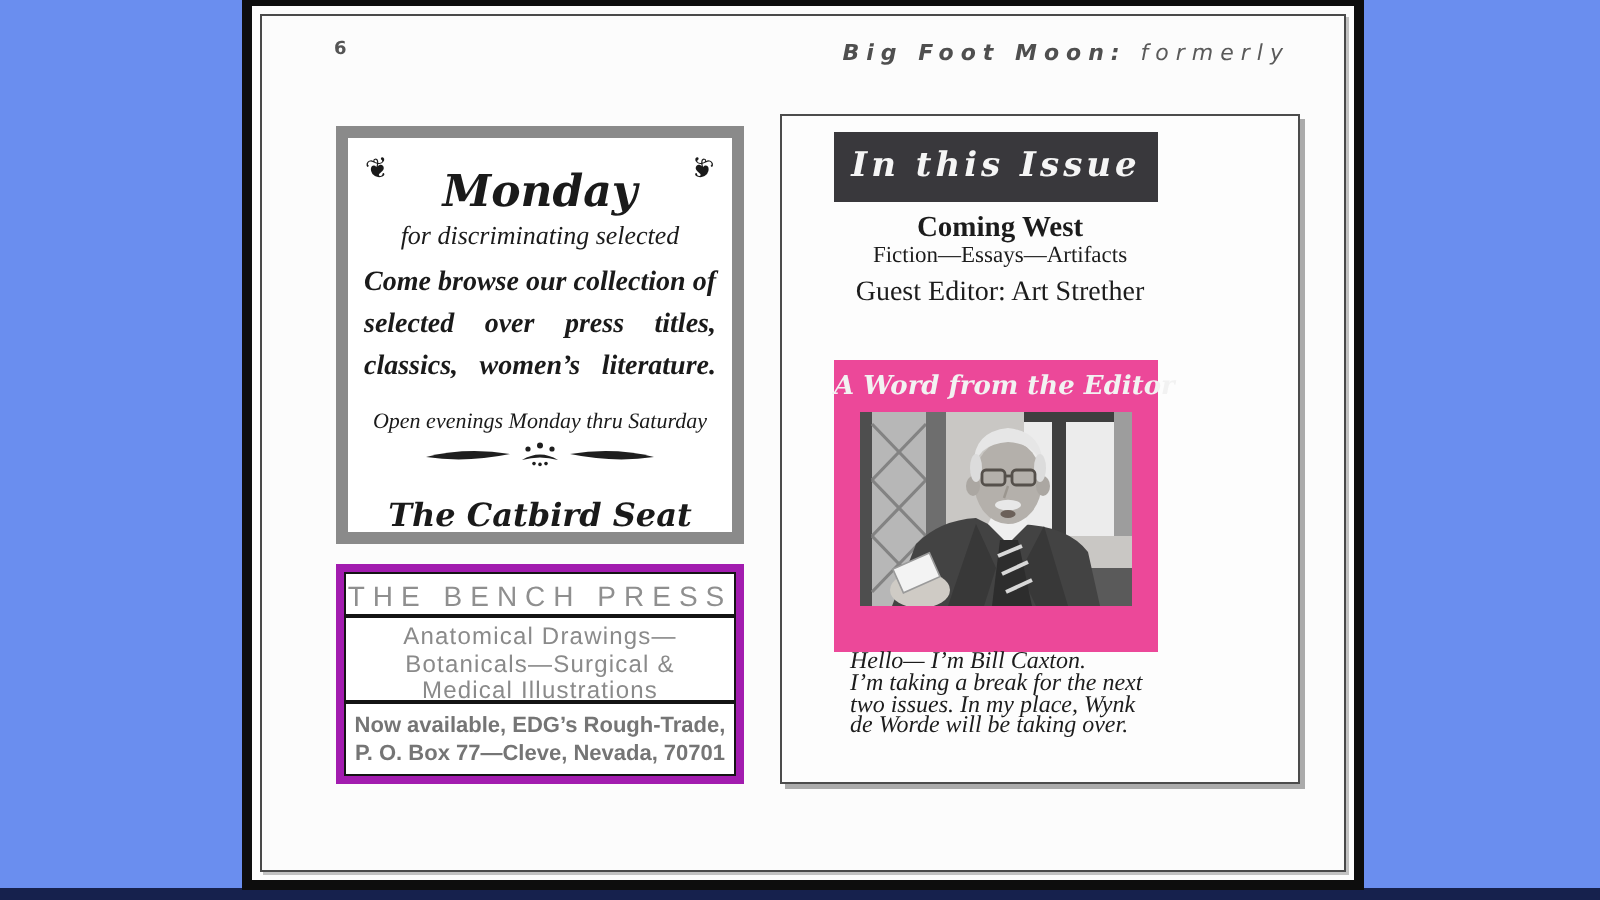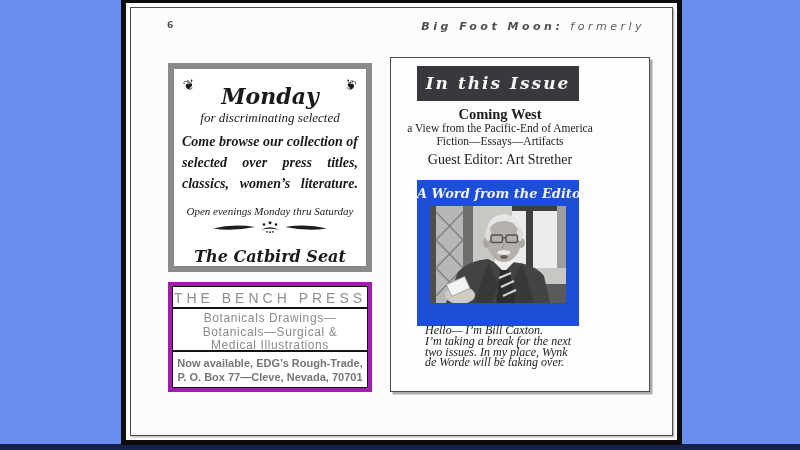--- a/index.html
+++ b/index.html
@@ -59,21 +59,21 @@
                   font-family:"DejaVu Serif",serif; font-size:17px; font-weight:bold;
                   font-style:italic; letter-spacing:2px; white-space:nowrap; }
   .issue-text { position:absolute; left:7px; top:48px; width:204px; text-align:center;
                 color:#1c1c1c; white-space:nowrap; }
   .feature-title { font-size:14.5px; font-weight:bold; line-height:16px; }
   .feature-subtitle { font-size:11.5px; line-height:13px; }
   .feature-genres { font-size:11.5px; line-height:13px; }
   .guest-editor { margin-top:3px; font-size:14px; line-height:17px; }
 
   .editor-box { position:absolute; left:26px; top:122px; width:162px; height:146px;
-                background:#1d4ed8; text-align:center; }
+                background:#ec4899; text-align:center; }
   .editor-title { margin-top:5px; color:#f2f2f2; font-family:"DejaVu Serif",serif;
                   font-size:13px; font-weight:bold; font-style:italic; line-height:17px; white-space:nowrap; }
   .editor-photo { display:block; margin:4px auto 0 auto; }
 
   .editor-note { position:absolute; left:34px; top:267px; font-style:italic; font-size:12px;
                  line-height:10.8px; color:#1c1c1c; text-align:left; white-space:nowrap; }
 </style>
 </head>
 <body>
 
@@ -114,36 +114,35 @@
         </svg>
       </div>
       <div class="books-store">The Catbird Seat</div>
       <div class="books-address">Broadway at Taylor</div>
     </div>
 
     <div class="bench-ad">
       <div class="bench-inner">
         <div class="bench-title">THE BENCH PRESS</div>
         <div class="bench-body">
-          <div>Botanicals Drawings—</div>
+          <div>Anatomical Drawings—</div>
           <div>Botanicals—Surgical &amp;</div>
           <div>Medical Illustrations</div>
         </div>
         <div class="bench-footer">
           <div>Now available, EDG’s Rough-Trade,</div>
           <div>P. O. Box 77—Cleve, Nevada, 70701</div>
         </div>
       </div>
     </div>
 
     <div class="issue-box">
       <div class="issue-banner">In this Issue</div>
       <div class="issue-text">
         <div class="feature-title">Coming West</div>
-        <div class="feature-subtitle">a View from the Pacific-End of America</div>
         <div class="feature-genres">Fiction—Essays—Artifacts</div>
         <div class="guest-editor">Guest Editor: Art Strether</div>
       </div>
 
       <div class="editor-box">
         <div class="editor-title">A Word from the Editor</div>
         <svg class="editor-photo" width="136" height="97" viewBox="0 0 136 97" aria-hidden="true">
           <rect x="0" y="0" width="136" height="97" fill="#c9c7c4"></rect>
 
           <rect x="0" y="0" width="6" height="97" fill="#4e4e4e"></rect>

